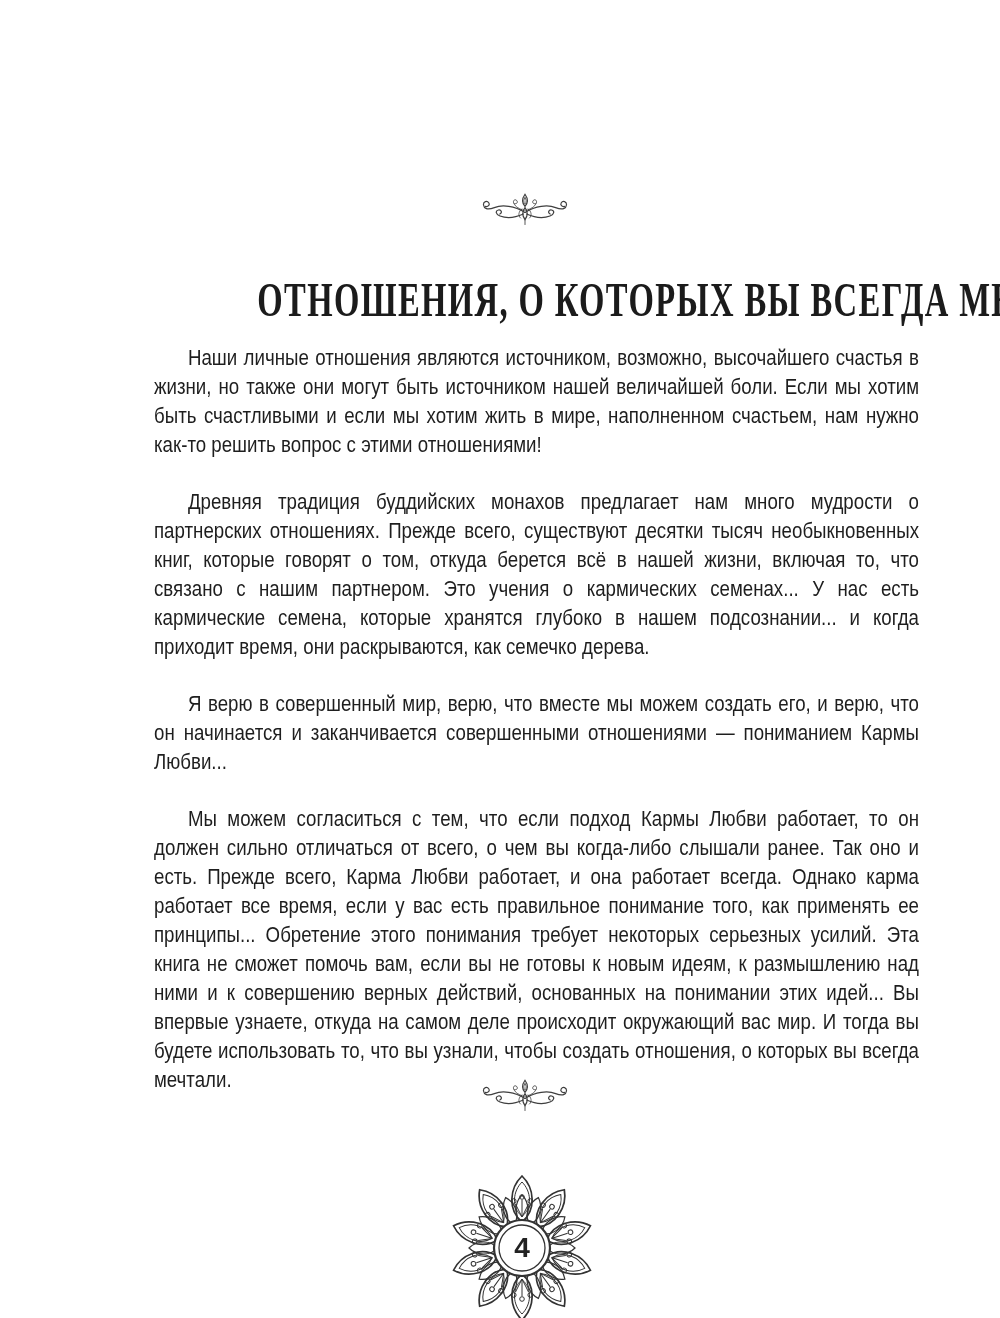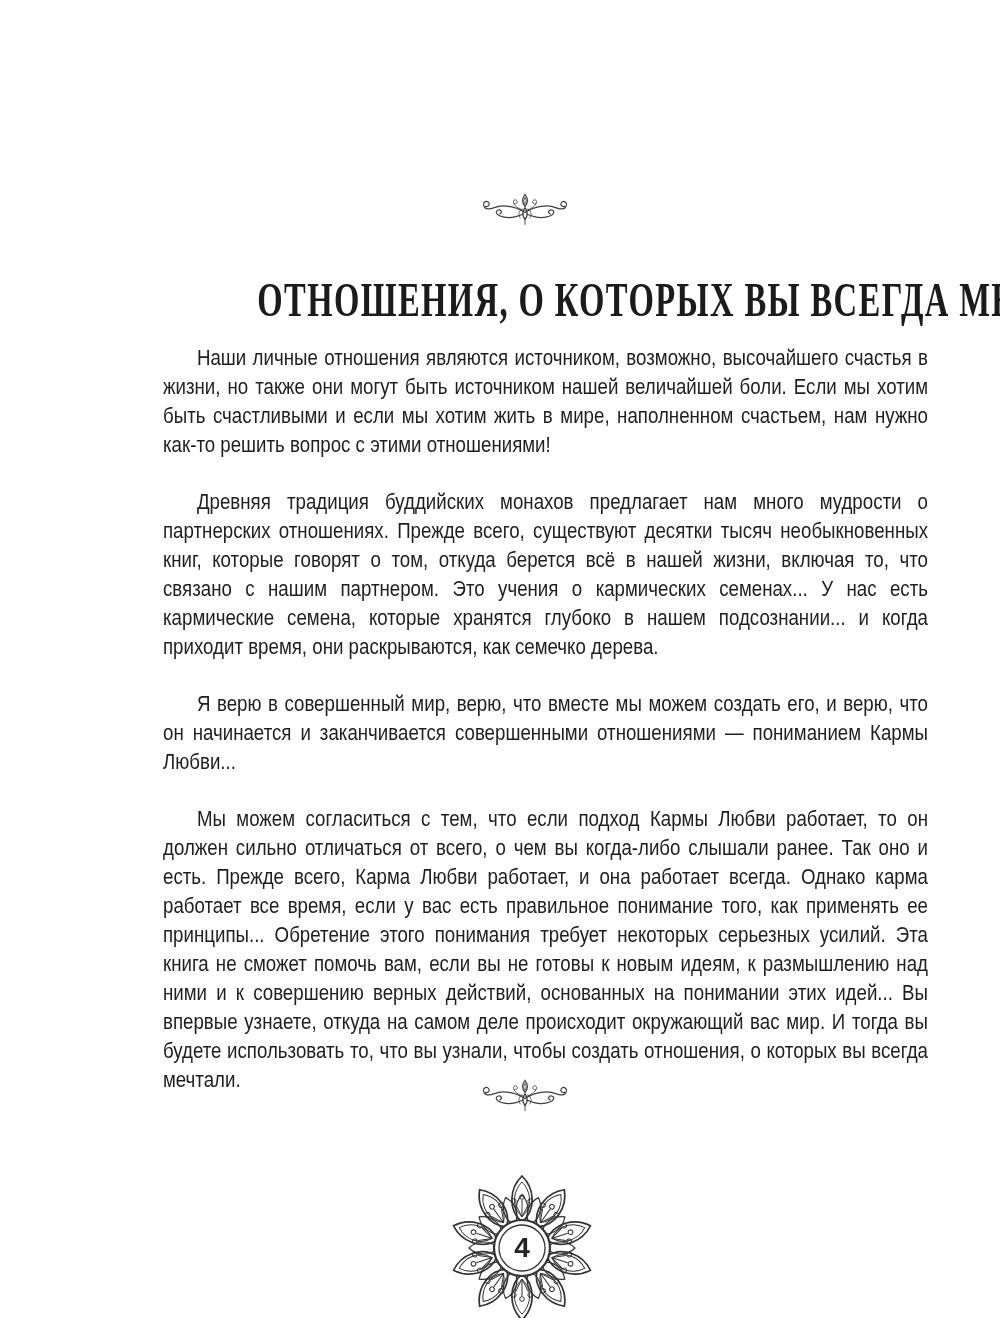--- a/index.html
+++ b/index.html
@@ -33,21 +33,21 @@
     color: #1b1b1b;
   }
   .title .condense-title {
     display: inline-block;
     transform: scaleX(0.68);
     transform-origin: center top;
   }
   .body-text {
     position: absolute;
     top: 344px;
-    left: 163px;
+    left: 154px;
     width: 765px;
   }
   .body-text .condense {
     width: 880px;
     transform: scaleX(0.8693);
     transform-origin: 0 0;
   }
   .body-text p {
     margin: 0 0 28px 0;
     font-size: 21.5px;

